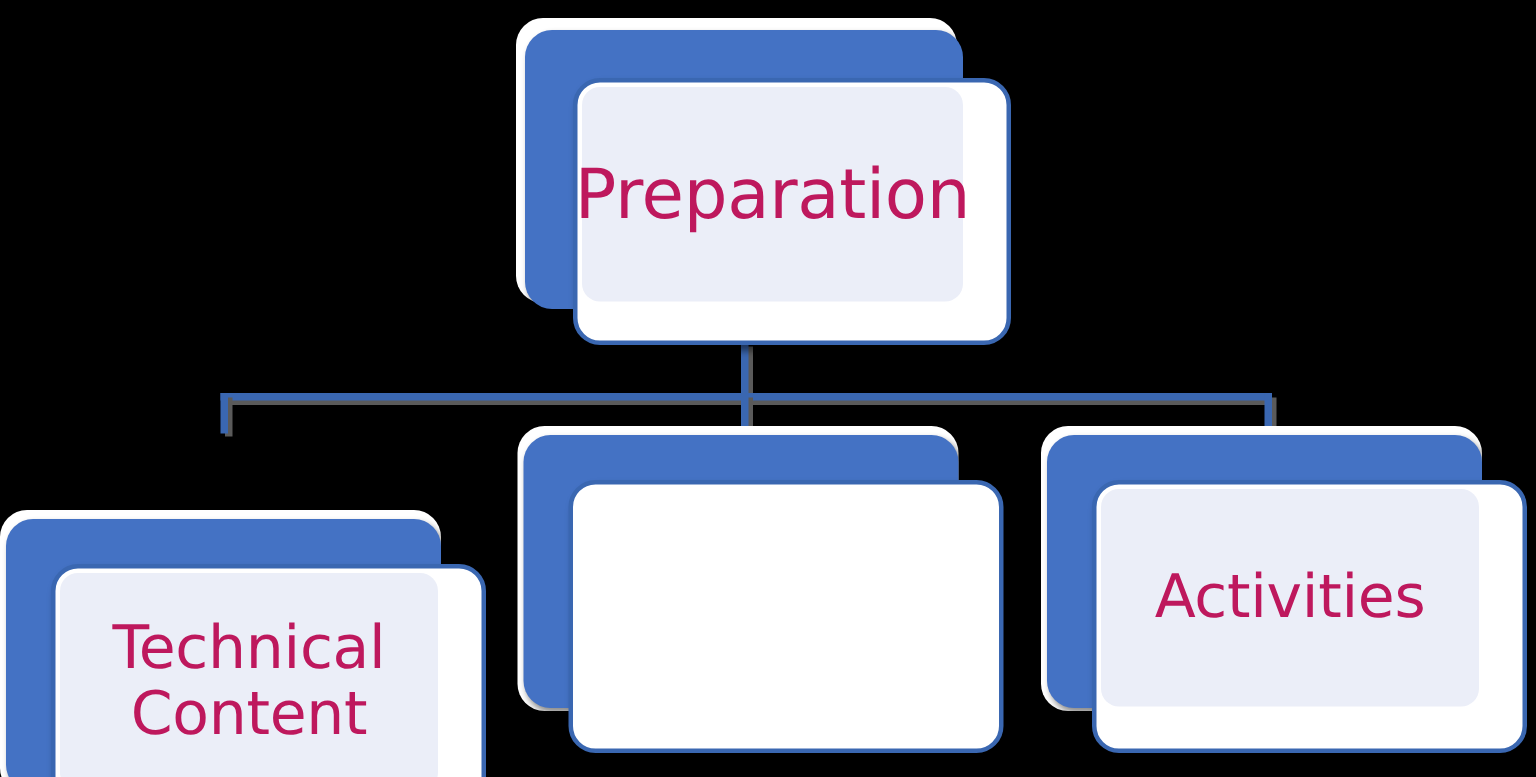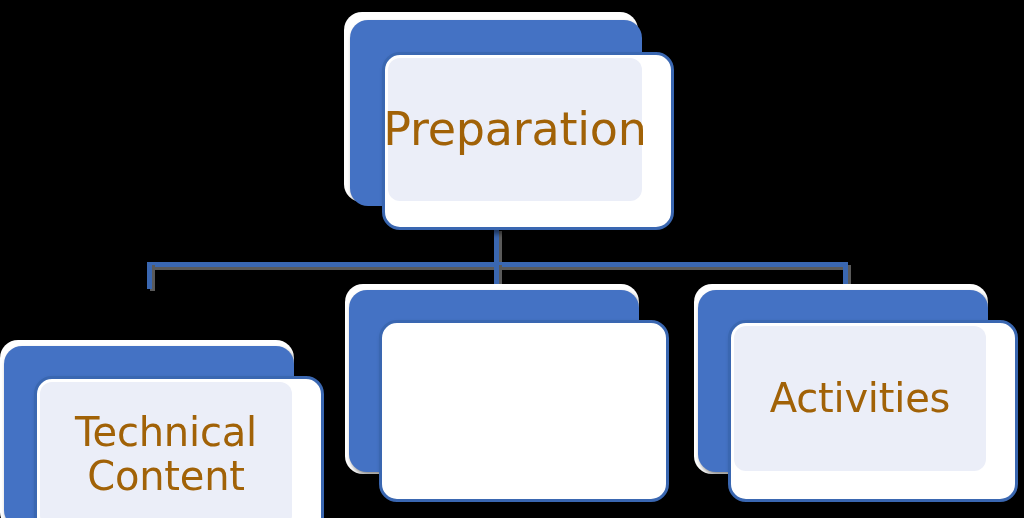--- a/index.html
+++ b/index.html
@@ -66,21 +66,21 @@
     position: absolute;
     background: #ebeef8;
     border-radius: 12px;
     display: flex;
     align-items: center;
     justify-content: center;
     text-align: center;
   }
 
   .node-label {
-    color: #a16207;
+    color: #be185d;
     font-weight: 400;
     line-height: 1.08;
     letter-spacing: -0.2px;
     white-space: pre-line;
   }
 </style>
 </head>
 <body>
 
 <div id="canvas">

